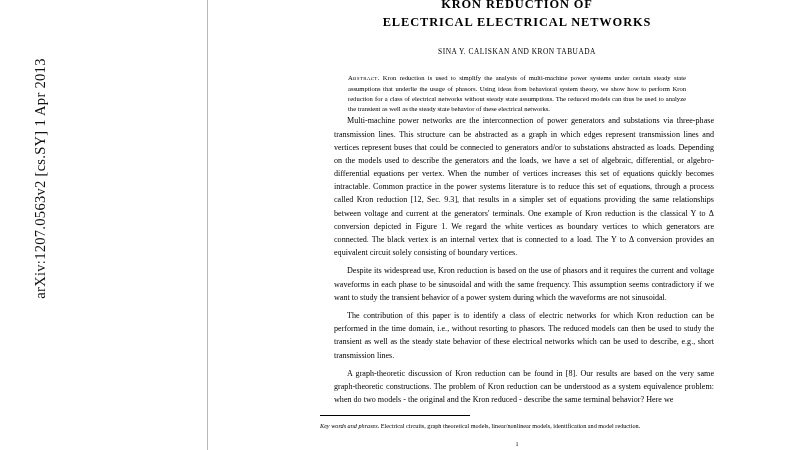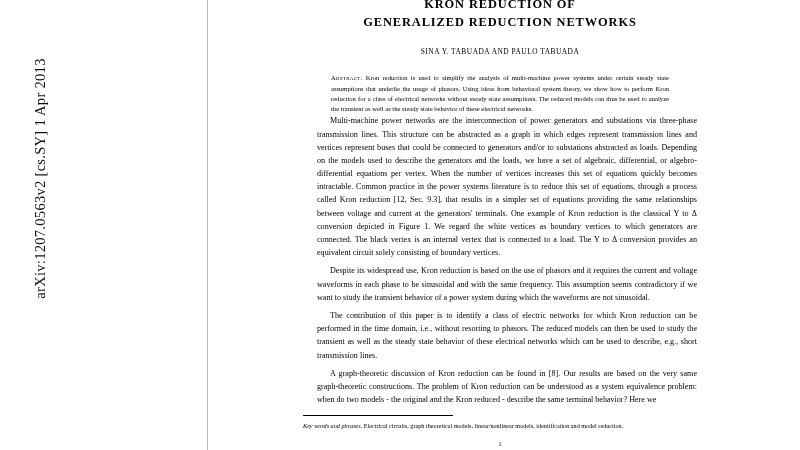--- a/index.html
+++ b/index.html
@@ -38,21 +38,21 @@
     transform-origin: center center;
     text-align: center;
     font-family: "Liberation Serif", serif;
     font-size: 14.5px;
     letter-spacing: 0.3px;
     color: #111;
     white-space: nowrap;
   }
   .content {
     position: absolute;
-    left: 87px;
+    left: 104px;
     top: 0;
     width: 410px;
     height: 450px;
   }
   .title {
     text-align: center;
     font-size: 12.4px;
     font-variant: small-caps;
     letter-spacing: 0.9px;
     font-weight: bold;
@@ -142,24 +142,24 @@
   <div class="arxiv-stamp">arXiv:1207.0563v2  [cs.SY]  1 Apr 2013</div>
 </div>
 
 <div class="divider"></div>
 
 <div class="page">
   <div class="content">
 
     <div class="title">
       <span class="l1">KRON REDUCTION OF</span>
-      <span class="l2">GENERALIZED REDUCTION NETWORKS</span>
+      <span class="l2">ELECTRICAL ELECTRICAL NETWORKS</span>
     </div>
 
-    <div class="authors">SINA Y. TABUADA AND PAULO TABUADA</div>
+    <div class="authors">SINA Y. CALISKAN AND KRON TABUADA</div>
 
     <div class="abstract">
       <span class="lead">Abstract.</span><span> Kron reduction is used to simplify the analysis of multi-machine power systems under certain steady state assumptions that underlie the usage of phasors. Using ideas from behavioral system theory, we show how to perform Kron reduction for a class of electrical networks without steady state assumptions. The reduced models can thus be used to analyze the transient as well as the steady state behavior of these electrical networks.</span>
     </div>
 
 
     <div class="body-col">
       <p>Multi-machine power networks are the interconnection of power generators and substations via three-phase transmission lines. This structure can be abstracted as a graph in which edges represent transmission lines and vertices represent buses that could be connected to generators and/or to substations abstracted as loads. Depending on the models used to describe the generators and the loads, we have a set of algebraic, differential, or algebro-differential equations per vertex. When the number of vertices increases this set of equations quickly becomes intractable. Common practice in the power systems literature is to reduce this set of equations, through a process called Kron reduction [12, Sec. 9.3], that results in a simpler set of equations providing the same relationships between voltage and current at the generators' terminals. One example of Kron reduction is the classical Y to Δ conversion depicted in Figure 1. We regard the white vertices as boundary vertices to which generators are connected. The black vertex is an internal vertex that is connected to a load. The Y to Δ conversion provides an equivalent circuit solely consisting of boundary vertices.</p>
       <p>Despite its widespread use, Kron reduction is based on the use of phasors and it requires the current and voltage waveforms in each phase to be sinusoidal and with the same frequency. This assumption seems contradictory if we want to study the transient behavior of a power system during which the waveforms are not sinusoidal.</p>
       <p>The contribution of this paper is to identify a class of electric networks for which Kron reduction can be performed in the time domain, i.e., without resorting to phasors. The reduced models can then be used to study the transient as well as the steady state behavior of these electrical networks which can be used to describe, e.g., short transmission lines.</p>

